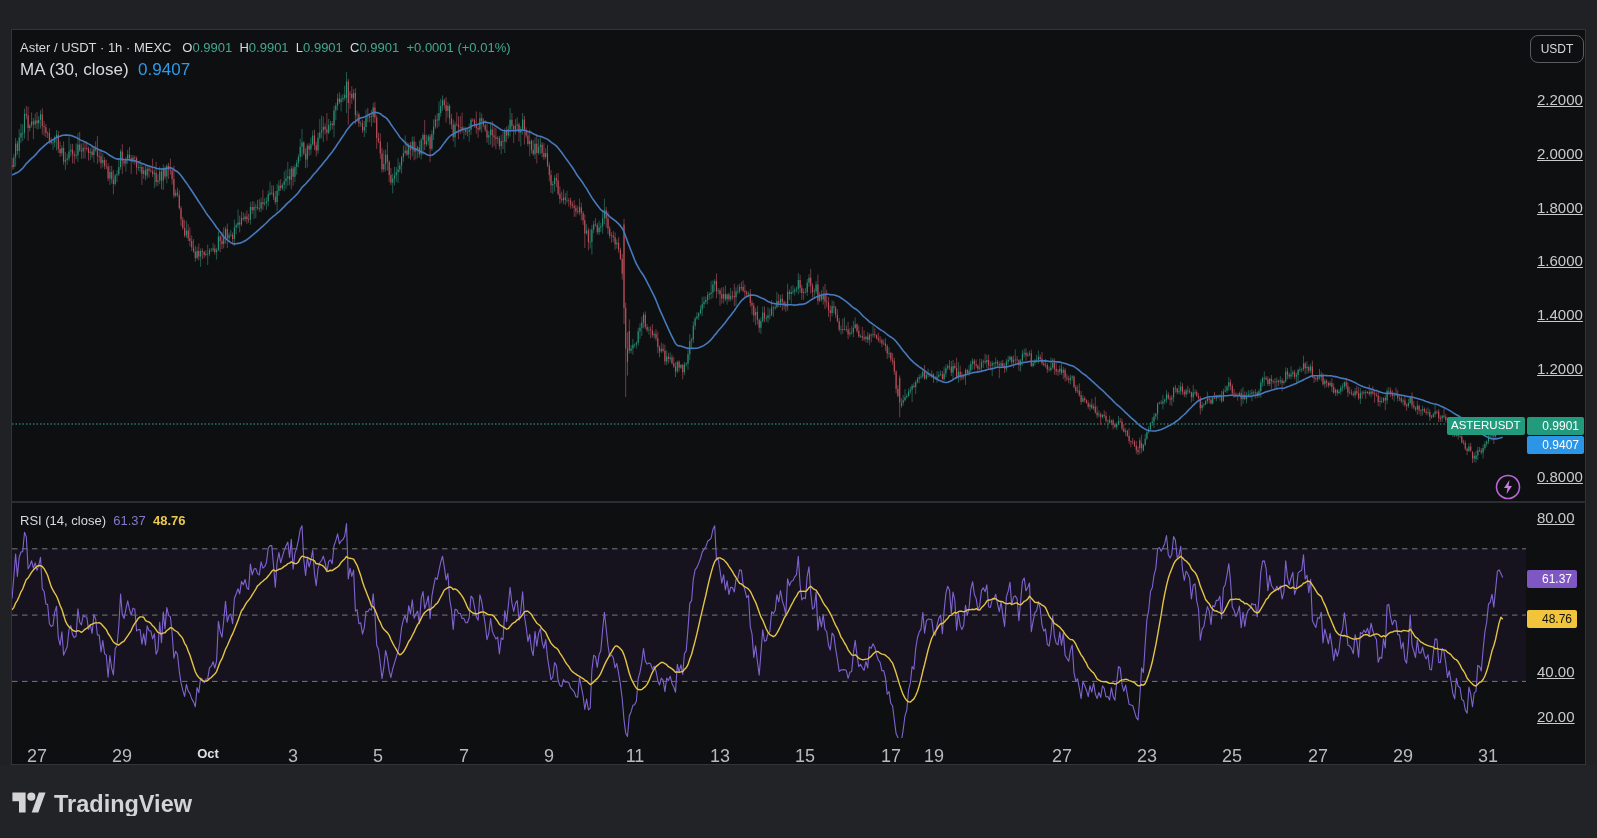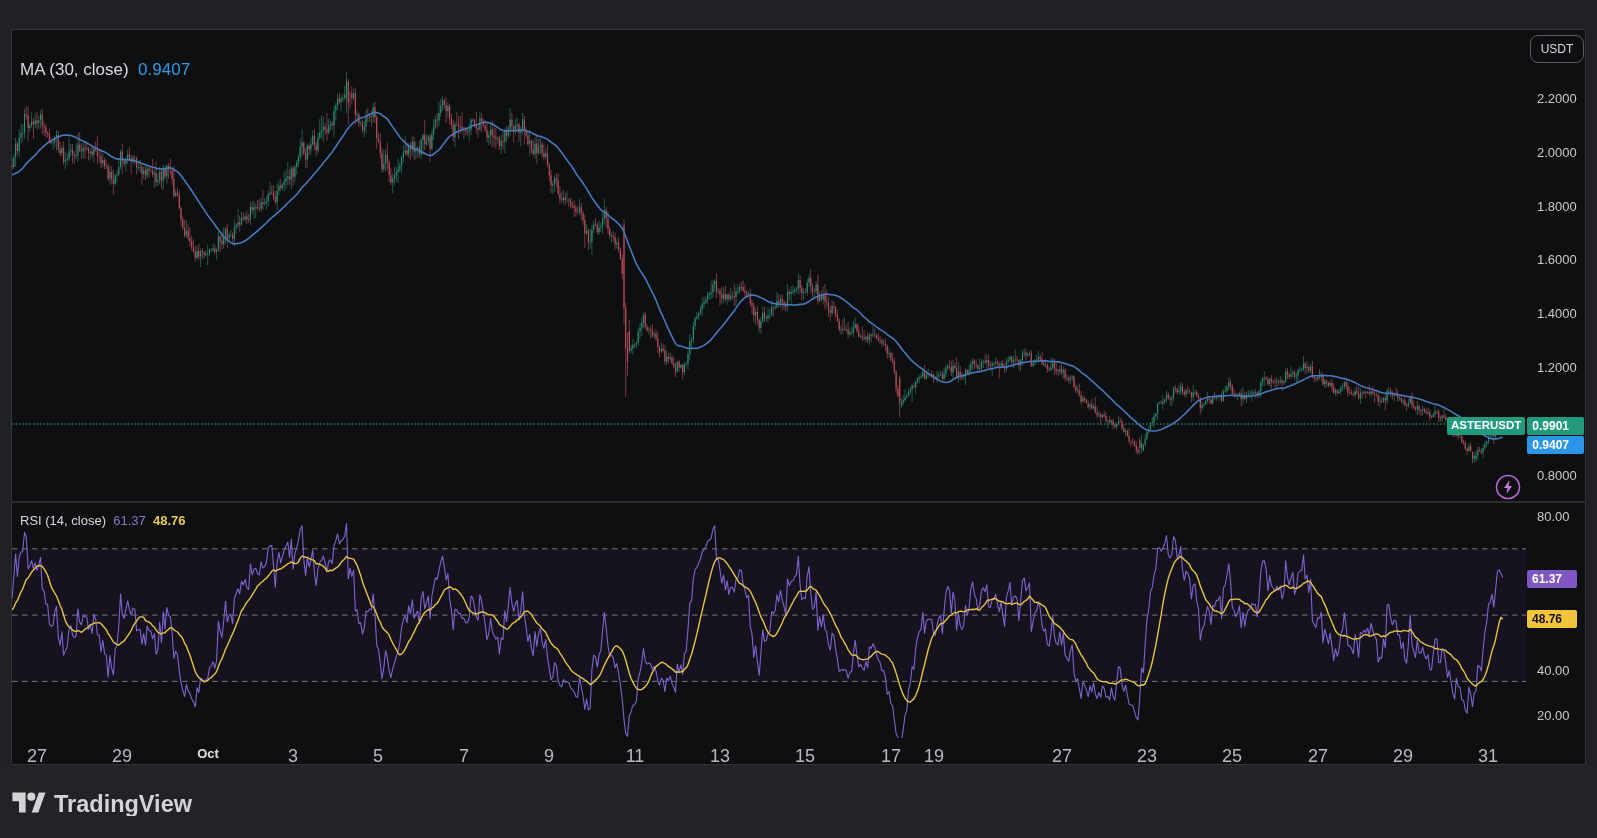--- a/index.html
+++ b/index.html
@@ -5,23 +5,23 @@
     font-family:"Liberation Sans",sans-serif;-webkit-font-smoothing:antialiased;}
   #root{position:absolute;inset:0;}
   .abs{position:absolute;}
   #topbar{left:0;top:0;width:1597px;height:28px;background:#202125;}
   #attr{left:11px;top:10px;font-size:13px;font-weight:700;color:#d8d8da;letter-spacing:.1px;}
   #chart{left:11px;top:29px;width:1575px;height:736px;background:#0e0f11;
      border:1px solid #333438;box-sizing:border-box;}
   #footer{left:0;top:765px;width:1597px;height:73px;background:#222327;}
   .tl{position:absolute;top:746px;transform:translateX(-50%);font-size:18px;color:#b8bac0;}
   .tl.b{font-weight:700;color:#dfe0e2;font-size:13px;}
-  .pl{position:absolute;left:1537px;font-size:13px;color:#c9cacc;}
-  .badge{position:absolute;font-size:12px;font-weight:700;color:#fff;text-align:right;
-      padding:2px 15px 2px 4px;box-sizing:border-box;}
+  .pl{position:absolute;left:1537px;font-size:15px;color:#c9cacc;text-decoration:underline;}
+  .badge{position:absolute;font-size:12px;font-weight:400;color:#fff;text-align:right;
+      padding:2px 5px 2px 4px;box-sizing:border-box;}
   #t1{left:20px;top:40px;font-size:13px;color:#d7d9dd;}
   #t1 .g{color:#42a98e;}
   #t1 .k{color:#d7d9dd;}
   #t2{left:20px;top:60px;font-size:17px;color:#d7d9dd;}
   #t2 .bl{color:#2e9be8;}
   #rsil{left:20px;top:513px;font-size:13px;color:#d7d9dd;}
   #rsil .pu{color:#8678cc;}
   #rsil .ye{color:#e8c94e;font-weight:700;}
   #usdtbtn{left:1530px;top:35px;width:52px;height:26px;border:1px solid #5a5b60;border-radius:8px;
      color:#d7d9dd;font-size:12px;font-weight:400;text-align:center;line-height:27px;}
@@ -98,20 +98,26 @@
 <div class="pl" style="top:509px">80.00</div>
 <div class="pl" style="top:663px">40.00</div>
 <div class="pl" style="top:708px">20.00</div>
 
   <div class="abs badge" style="left:1447px;top:416.5px;width:78px;height:18px;background:#229b7d;text-align:center;border-radius:2px;font-size:11.5px;letter-spacing:0;">ASTERUSDT</div>
   <div class="abs badge" style="left:1527px;top:416.5px;width:57px;height:18px;background:#229b7d;border-radius:2px;">0.9901</div>
   <div class="abs badge" style="left:1527px;top:436px;width:57px;height:18px;background:#2b96e8;border-radius:2px;">0.9407</div>
   <div class="abs badge" style="left:1527px;top:570px;width:50px;height:18px;background:#7e57c2;border-radius:2px;">61.37</div>
   <div class="abs badge" style="left:1527px;top:610px;width:50px;height:18px;background:#f2c43c;color:#121212;border-radius:2px;">48.76</div>
 
+  <div class="abs" id="t1"><span class="k">Aster / USDT · 1h · MEXC</span>&nbsp;&nbsp;
+    <span class="k">O</span><span class="g">0.9901</span>&nbsp;
+    <span class="k">H</span><span class="g">0.9901</span>&nbsp;
+    <span class="k">L</span><span class="g">0.9901</span>&nbsp;
+    <span class="k">C</span><span class="g">0.9901</span>&nbsp;
+    <span class="g">+0.0001 (+0.01%)</span></div>
   <div class="abs" id="t2">MA (30, close)&nbsp;&nbsp;<span class="bl">0.9407</span></div>
   <div class="abs" id="rsil">RSI (14, close)&nbsp;&nbsp;<span class="pu">61.37</span>&nbsp;
     <span class="ye">48.76</span></div>
   <div class="abs" id="usdtbtn">USDT</div>
 
   <svg class="abs" style="left:12px;top:792px" width="180" height="24" viewBox="0 0 180 24">
     <g fill="#d4d4d6">
       <path d="M0.4,0.6 h13.2 v19.8 h-6.6 v-11.2 h-6.6 z"></path>
       <circle cx="19.3" cy="4.7" r="4.1"></circle>
       <path d="M26.9,0.6 h6.6 L26.3,20.4 h-6.6 z"></path>

